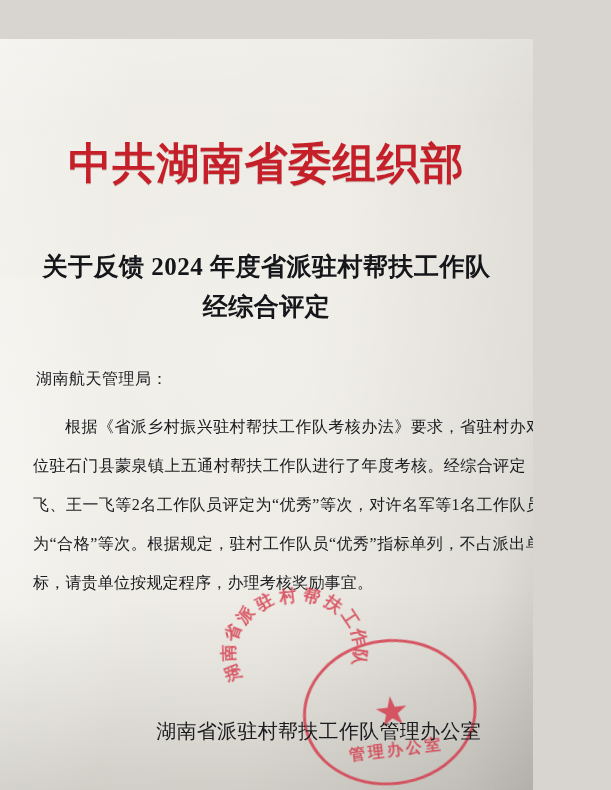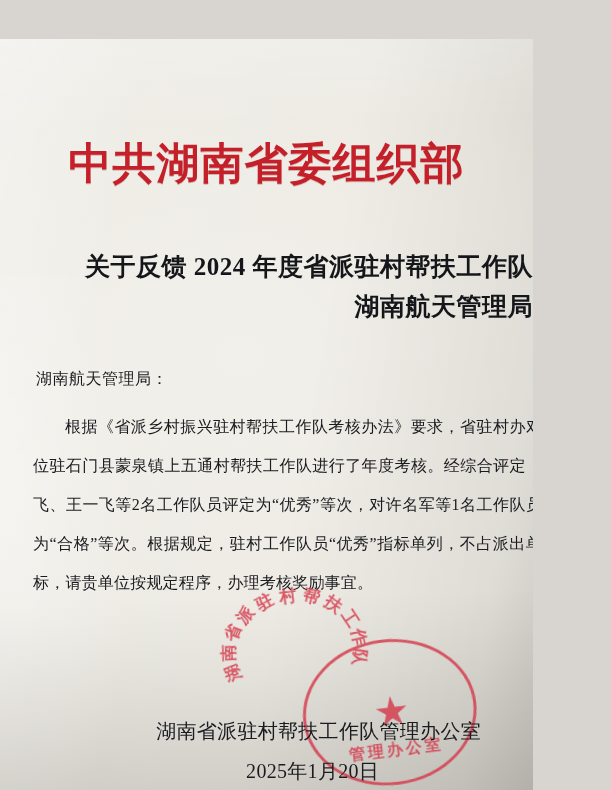--- a/index.html
+++ b/index.html
@@ -55,21 +55,21 @@
     letter-spacing: 1px;
     text-shadow: 0 1px 0 rgba(120,20,25,0.25);
     white-space: nowrap;
   }
 
   .subject {
     position: absolute;
     top: 208px;
     left: 0;
     width: 100%;
-    text-align: right;
+    text-align: center;
     color: #15161a;
     font-weight: bold;
     font-size: 25px;
     line-height: 40px;
     letter-spacing: 0.5px;
   }
   .subject .line2 {
     display: block;
   }
 
@@ -175,21 +175,21 @@
 <div class="page">
 
   <div class="shade-a"></div>
   <div class="shade-b"></div>
   <div class="shade-c"></div>
 
   <div class="doc-title">中共湖南省委组织部</div>
 
   <div class="subject">
     <span class="line1">关于反馈 2024 年度省派驻村帮扶工作队</span>
-    <span class="line2">湖南航天管理局</span>
+    <span class="line2">经综合评定</span>
   </div>
 
   <div class="addressee">湖南航天管理局：</div>
 
   <div class="body-text">根据《省派乡村振兴驻村帮扶工作队考核办法》要求，省驻村办对你单位驻石门县蒙泉镇上五通村帮扶工作队进行了年度考核。经综合评定，对郑飞、王一飞等2名工作队员评定为“优秀”等次，对许名军等1名工作队员评定为“合格”等次。根据规定，驻村工作队员“优秀”指标单列，不占派出单位指标，请贵单位按规定程序，办理考核奖励事宜。</div>
 
   <div class="seal">
     <div class="ring"></div>
     <div class="star">★</div>
     <div class="seal-top-text" id="seal-arc">
@@ -203,16 +203,15 @@
         <span style="left: 0px; top: 0px; transform: translate(44.318px, -40.756px) rotate(42.1818deg) translate(-50%, -50%);">扶</span>
         <span style="left: 0px; top: 0px; transform: translate(58.9484px, -24.7359px) rotate(63.2727deg) translate(-50%, -50%);">工</span>
         <span style="left: 0px; top: 0px; transform: translate(65.6809px, -5.4018px) rotate(84.3636deg) translate(-50%, -50%);">作</span>
         <span style="left: 0px; top: 0px; transform: translate(63.6136px, 14.6561px) rotate(105.455deg) translate(-50%, -50%);">队</span>
       </div>
     <div class="seal-bottom">管理办公室</div>
   </div>
 
   <div class="signature">
     <span>湖南省派驻村帮扶工作队管理办公室</span>
-    <span class="sign-date">2025年1月20日</span>
   </div>
 
 </div>
 
 </body></html>

